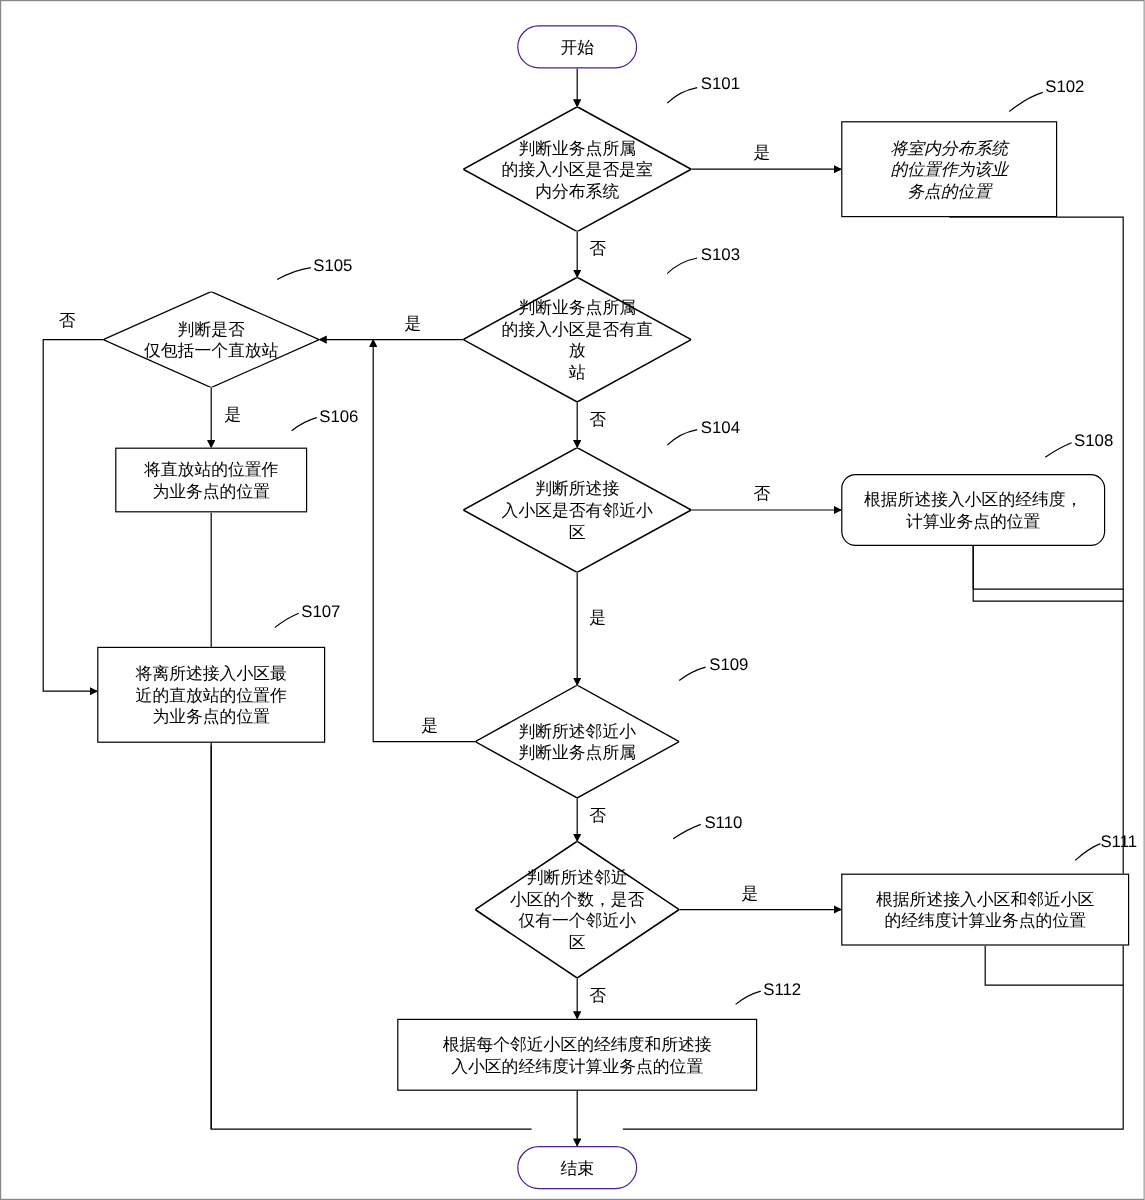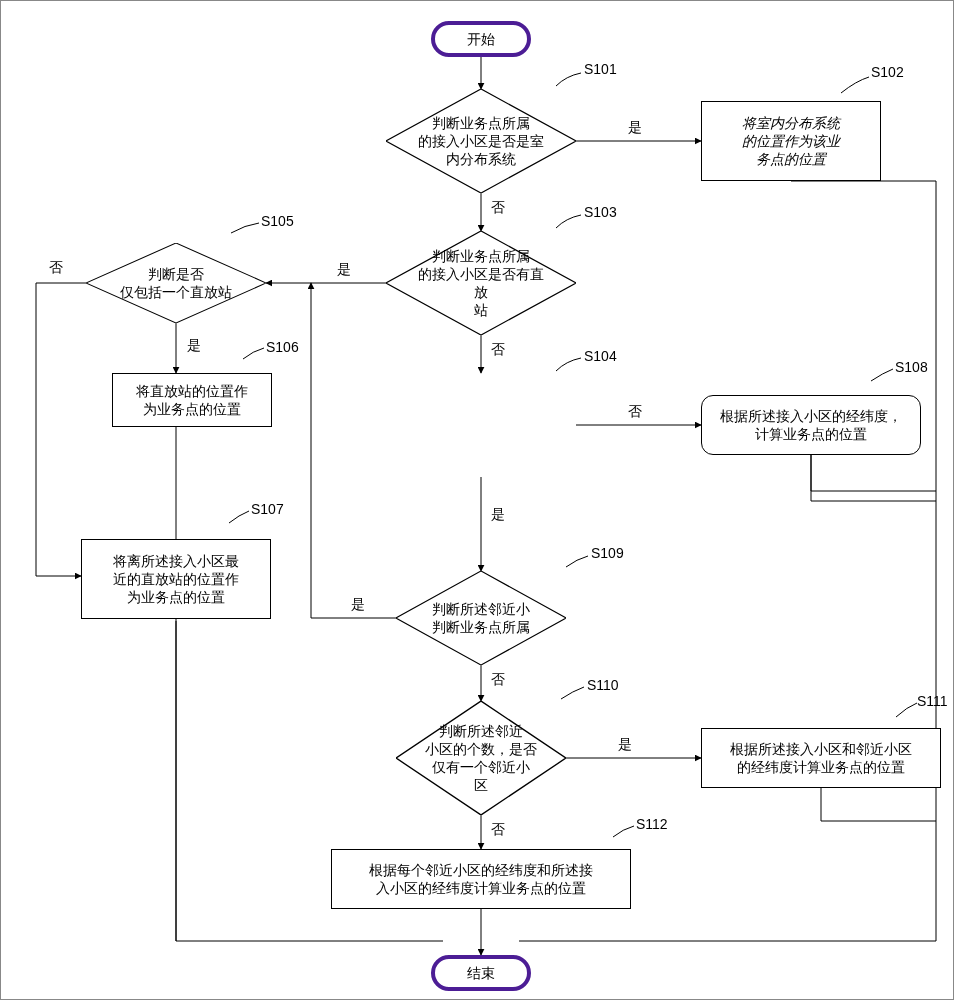--- a/index.html
+++ b/index.html
@@ -18,21 +18,21 @@
   }
   .node {
     position: absolute;
     display: flex;
     align-items: center;
     justify-content: center;
     text-align: center;
     line-height: 1.3;
   }
   .terminal {
-    border: 4px solid #4c1d95;
+    border: 1px solid #4c1d95;
     border-radius: 18px;
     height: 36px;
     width: 100px;
   }
   .rect {
     border: 1px solid #000;
     background: #fff;
   }
   .diamond {
     background: #fff;
@@ -166,33 +166,40 @@
   <svg viewBox="0 0 100 100" preserveAspectRatio="none">
         <polygon points="50,0 100,50 50,100 0,50" fill="#fff" stroke="#000"></polygon>
       </svg>
   <div class="dtext" style="white-space:pre-line;">判断是否
 仅包括一个直放站</div>
 </div>
 <div class="step-label" style="top:212px; left:260px;">S105</div>
 <div class="edge-label" style="top:258px; left:48px;">否</div>
 <div class="edge-label" style="top:336px; left:186px;">是</div>
 
-<div class="node rect" style="top:372px; left:95px; width:160px; height:54px;margin-left:16px;">
+<div class="node rect" style="top:372px; left:95px; width:160px; height:54px;">
   <span style="white-space:pre-line;">将直放站的位置作
 为业务点的位置</span>
 </div>
 <div class="step-label" style="top:338px; left:265px;">S106</div>
 
 <div class="node rect" style="top:538px; left:80px; width:190px; height:80px;">
   <span style="white-space:pre-line;">将离所述接入小区最
 近的直放站的位置作
 为业务点的位置</span>
 </div>
 <div class="step-label" style="top:500px; left:250px;">S107</div>
 
+<div class="node diamond" style="top:372px; left:385px; width:190px; height:104px;">
+  <svg viewBox="0 0 100 100" preserveAspectRatio="none">
+        <polygon points="50,0 100,50 50,100 0,50" fill="#fff" stroke="#000"></polygon>
+      </svg>
+  <div class="dtext" style="white-space:pre-line;">判断所述接
+入小区是否有邻近小区</div>
+</div>
 <div class="step-label" style="top:347px; left:583px;">S104</div>
 <div class="edge-label" style="top:402px; left:627px;">否</div>
 <div class="edge-label" style="top:505px; left:490px;">是</div>
 
 <div class="node rect" style="top:394px; left:700px; width:220px; height:60px;border-radius:12px;">
   <span style="white-space:pre-line;">根据所述接入小区的经纬度，
 计算业务点的位置</span>
 </div>
 <div class="step-label" style="top:358px; left:894px;">S108</div>
 

